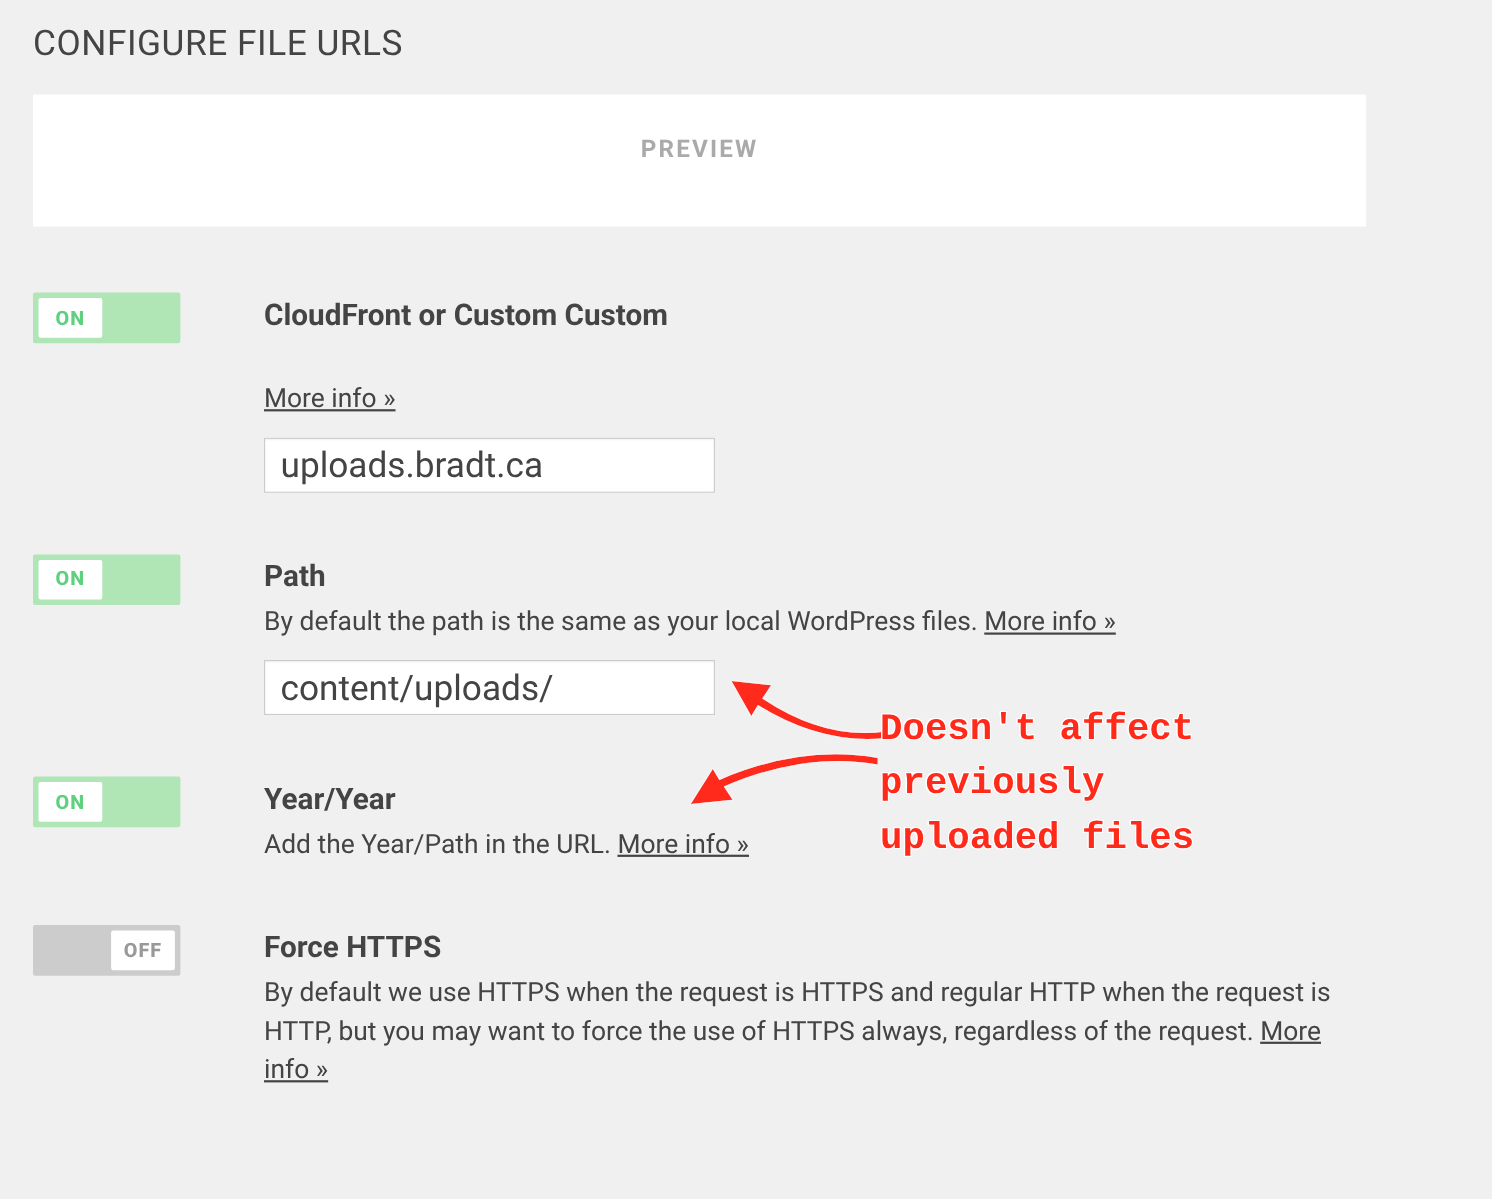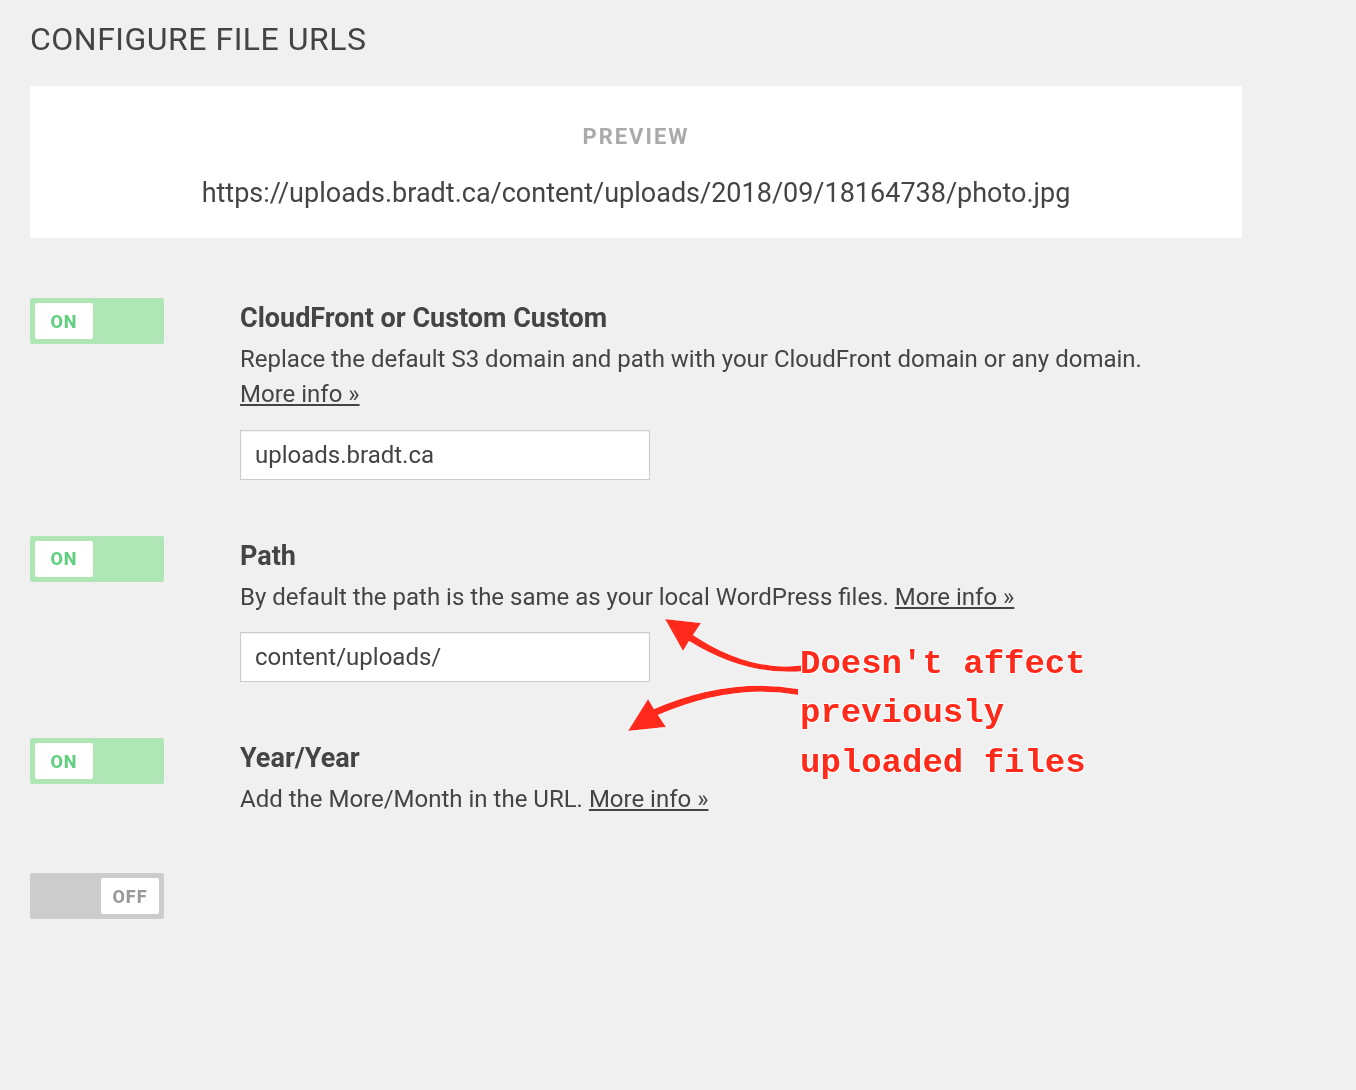--- a/index.html
+++ b/index.html
@@ -94,21 +94,21 @@
     text-decoration: underline;
     color: #444;
     cursor: pointer;
   }
   .text-input {
     margin-top: 18px;
     width: 410px;
     height: 50px;
     border: 1px solid #ccc;
     background: #fff;
-    font-size: 24px;
+    font-size: 32px;
     padding: 0 14px;
     color: #444;
     font-family: inherit;
     box-shadow: inset 0 1px 2px rgba(0,0,0,0.06);
   }
 
   
   .annotation {
     position: absolute;
     pointer-events: none;
@@ -131,33 +131,32 @@
 </style>
 </head>
 <body>
 
 <div class="page">
 
   <h2 class="section-title">CONFIGURE FILE URLS</h2>
 
   <div class="preview-box">
     <div class="preview-label">PREVIEW</div>
-    <div class="preview-url">https://uploads.bradt.ca/content/uploads/2018/09/18164738/photo.jpg</div>
   </div>
 
   <div class="setting-row">
     <div class="toggle-col">
       <div class="toggle on">
         <div class="toggle-knob">ON</div>
       </div>
     </div>
     <div class="content-col">
       <div class="setting-title">CloudFront or Custom Custom</div>
       <p class="setting-desc">
-        <span>Replace the default S3 domain and path with your CloudFront domain or any domain. </span><br>
+        <br>
         <a class="more-info">More info »</a>
       </p>
       <input class="text-input" type="text" value="uploads.bradt.ca" style="">
     </div>
   </div>
 
   <div class="setting-row">
     <div class="toggle-col">
       <div class="toggle on">
         <div class="toggle-knob">ON</div>
@@ -175,31 +174,38 @@
 
   <div class="setting-row">
     <div class="toggle-col">
       <div class="toggle on">
         <div class="toggle-knob">ON</div>
       </div>
     </div>
     <div class="content-col">
       <div class="setting-title">Year/Year</div>
       <p class="setting-desc">
-        <span>Add the More/Month in the URL. </span>
+        <span>Add the Year/Path in the URL. </span>
         <a class="more-info">More info »</a>
       </p>
     </div>
   </div>
 
   <div class="setting-row" style="margin-bottom:0;margin-top:20px;">
     <div class="toggle-col">
       <div class="toggle off">
         <div class="toggle-knob">OFF</div>
       </div>
+    </div>
+    <div class="content-col">
+      <div class="setting-title">Force HTTPS</div>
+      <p class="setting-desc">
+        <span>By default we use HTTPS when the request is HTTPS and regular HTTP when the request is HTTP, but you may want to force the use of HTTPS always, regardless of the request. </span>
+        <a class="more-info">More info »</a>
+      </p>
     </div>
   </div>
 
   <div class="annotation" style="left:0; top:0; width:100%; height:100%;margin-top:20px;">
     <div class="arrow" style="left:665px; top:595px;">
       <svg width="140" height="62" viewBox="0 0 140 62">
         <defs>
           <filter id="ds1" x="-20%" y="-20%" width="140%" height="140%">
             <feDropShadow dx="0" dy="0" stdDeviation="1.2" flood-color="#fff"></feDropShadow>
           </filter>

